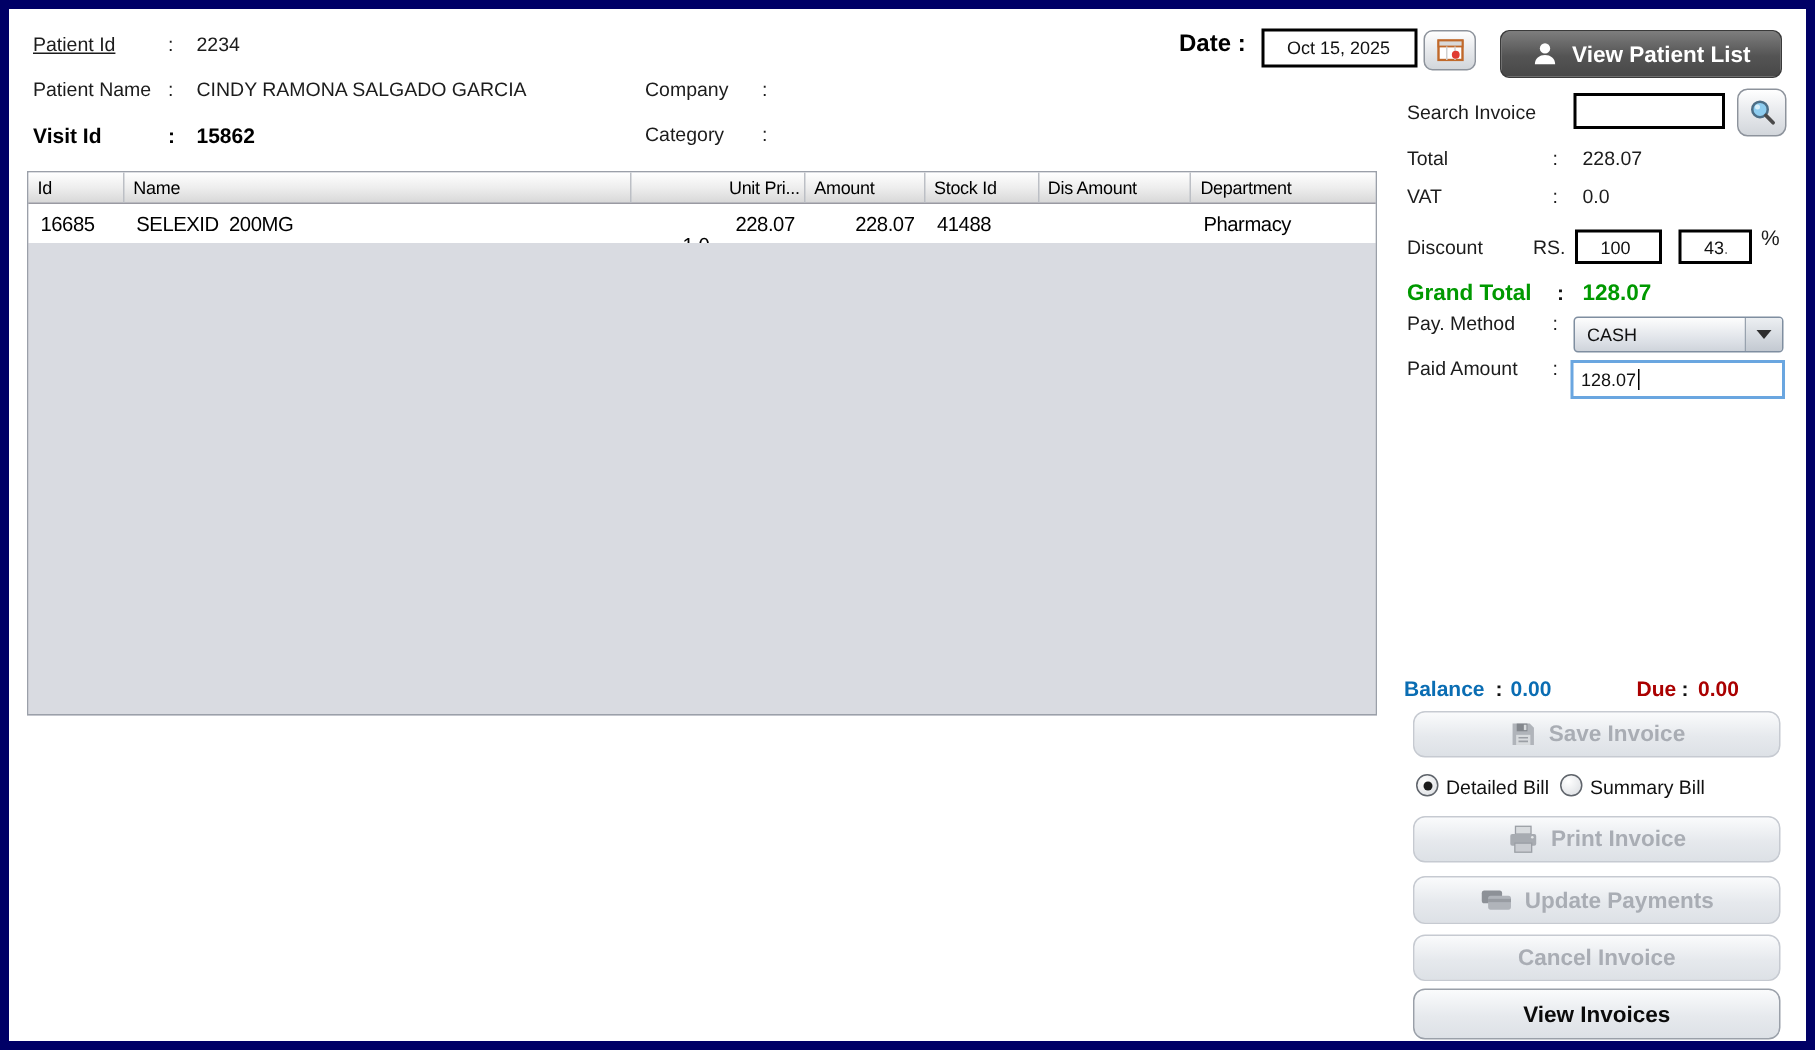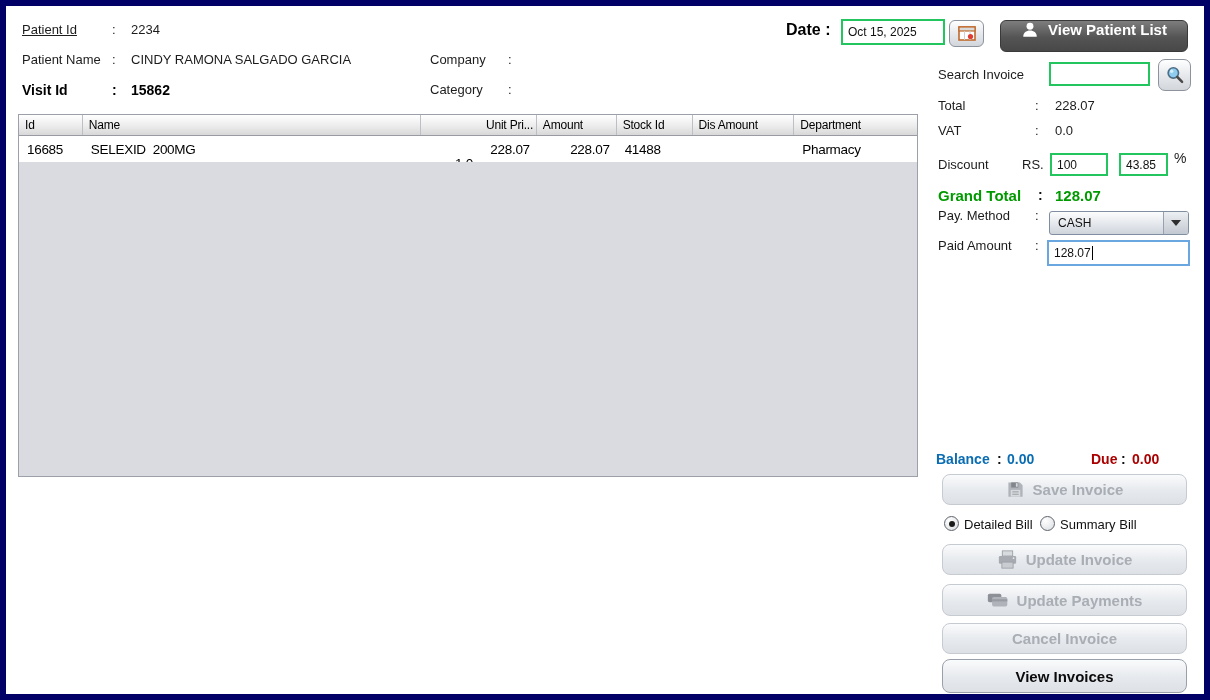--- a/index.html
+++ b/index.html
@@ -4,28 +4,28 @@
 <style>
   html,body{margin:0;padding:0;background:#fff;}
   .window{
     position:relative;width:1210px;height:700px;background:#ffffff;
     font-family:"Liberation Sans",sans-serif;overflow:hidden;box-sizing:border-box;
   }
   .frame{position:absolute;inset:0;border:6px solid #000066;pointer-events:none;z-index:60;}
   .lbl{position:absolute;font-size:13px;color:#1c1c1c;white-space:pre;line-height:1.1;}
   .lbl.bold{font-weight:bold;font-size:14px;color:#000;}
   .date-label{position:absolute;font-weight:bold;font-size:16px;color:#000;}
-  .tf{position:absolute;border:2px solid #22c55e;background:#fff;font-family:"Liberation Sans",sans-serif;
-      font-size:12px;padding:1px 5px;box-sizing:border-box;color:#111;outline:none;}
+  .tf{position:absolute;border:2px solid #000000;background:#fff;font-family:"Liberation Sans",sans-serif;
+      font-size:12px;padding:1px 15px;box-sizing:border-box;color:#111;outline:none;}
   .iconbtn{position:absolute;border:1px solid #8d939c;border-radius:6px;
       background:linear-gradient(#ffffff,#e9ebee 45%,#d2d6db);display:flex;align-items:center;justify-content:center;
       box-sizing:border-box;cursor:pointer;}
   .vpl-btn{position:absolute;left:1000px;top:20px;width:186px;height:30px;border-radius:6px;
       background:linear-gradient(#7d7d7d,#545454 55%,#484848);border:1px solid #3a3a3a;
-      display:flex;align-items:flex-start;justify-content:center;gap:9px;color:#fff;font-weight:bold;font-size:15px;cursor:pointer;}
+      display:flex;align-items:center;justify-content:center;gap:9px;color:#fff;font-weight:bold;font-size:15px;cursor:pointer;}
   
   .table{position:absolute;left:18px;top:114px;width:900px;height:363px;border:1px solid #9ba0a9;
       box-sizing:border-box;display:flex;flex-direction:column;background:#d9dbe1;}
   .thead{display:flex;height:20px;flex:0 0 20px;background:linear-gradient(#ffffff,#ececec 55%,#d8d8d8);
       border-bottom:1px solid #9a9aa2;}
   .th{font-size:12px;color:#000;padding:3px 0 0 6px;box-sizing:border-box;border-right:1px solid #bcbfc5;
       letter-spacing:-0.2px;white-space:nowrap;overflow:hidden;}
   .trow{display:flex;height:26px;flex:0 0 26px;background:#ffffff;align-items:center;}
   .td{font-size:13.5px;color:#000;box-sizing:border-box;padding-left:8px;letter-spacing:-0.3px;
       white-space:pre;overflow:hidden;}
@@ -198,21 +198,21 @@
   <span class="radio" style="left:1040px;top:516px;"></span>
   <span class="radio-lbl" style="left:1060px;top:517px;">Summary Bill</span>
 
   <div class="btn" style="top:544px;height:31px;">
     <svg width="21" height="19" viewBox="0 0 24 22">
       <rect x="6" y="1" width="12" height="6" fill="#d8dbde" stroke="#9b9fa5" stroke-width="1"></rect>
       <rect x="2" y="7" width="20" height="9" rx="1.5" fill="#a7abb1"></rect>
       <rect x="5.5" y="14" width="13" height="7" fill="#c9ccd1" stroke="#9b9fa5" stroke-width="1"></rect>
       <circle cx="19" cy="9.5" r="1" fill="#e6e8ea"></circle>
     </svg>
-    <span>Update Invoice</span>
+    <span>Print Invoice</span>
   </div>
 
   <div class="btn" style="top:584px;height:32px;">
     <svg width="22" height="17" viewBox="0 0 26 20">
       <rect x="1" y="2" width="16" height="10" rx="2" fill="#8d9197"></rect>
       <rect x="6" y="6" width="18" height="11" rx="2" fill="#b0b4ba"></rect>
       <rect x="6" y="8.5" width="18" height="2.6" fill="#989ca2"></rect>
     </svg>
     <span>Update Payments</span>
   </div>

